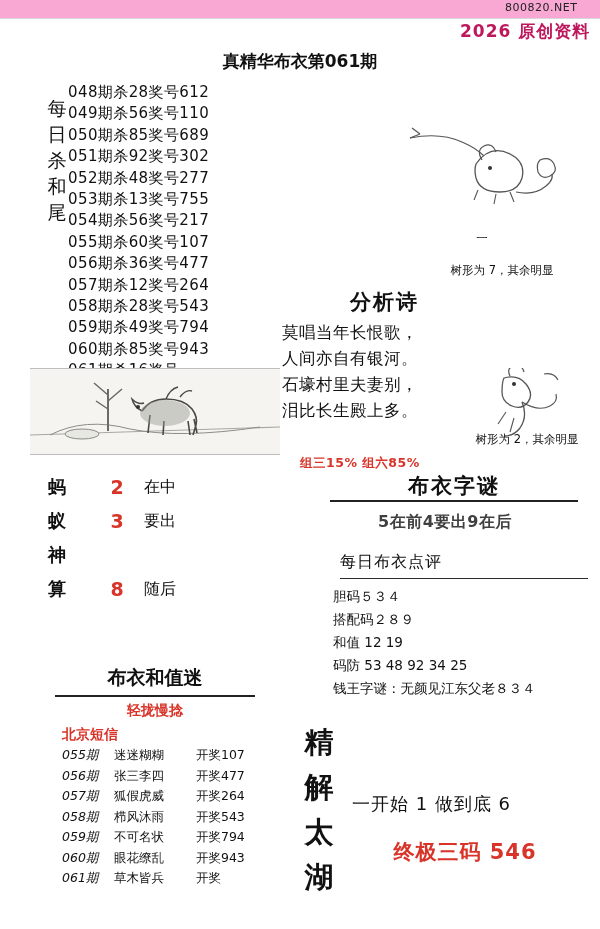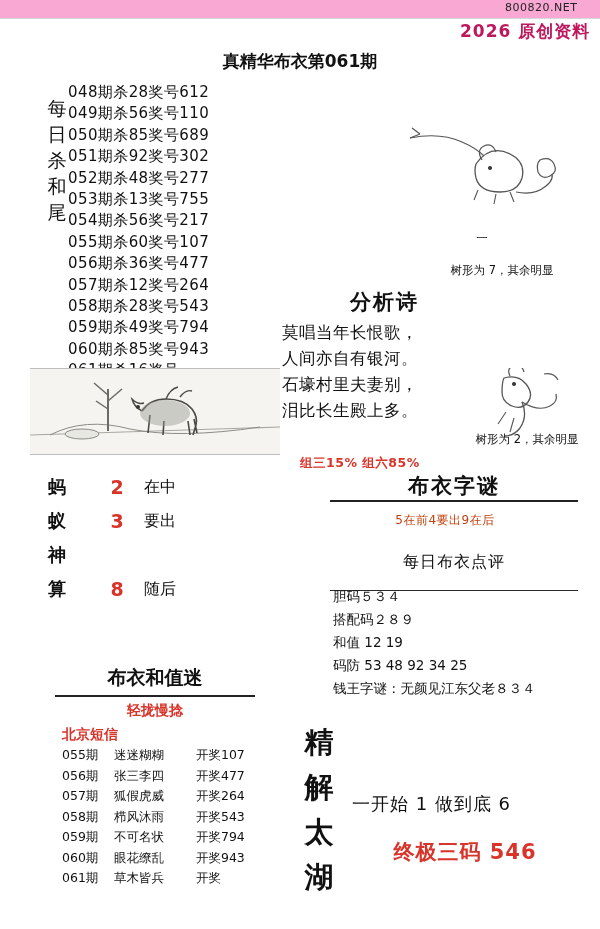--- a/index.html
+++ b/index.html
@@ -166,21 +166,21 @@
     top: 745px;
     left: 62px;
     width: 225px;
   }
   .bj-list .row {
     font-size: 12.5px;
     line-height: 20.5px;
     color: #111;
     white-space: nowrap;
   }
-  .bj-list .row .per { display:inline-block; width:48px; }
+  .bj-list .row .per { display:inline-block; width:48px;font-style:italic; }
   .bj-list .row .wd  { display:inline-block; width:78px; }
   .bj-list .row .pz  { display:inline-block; }
 
   
   .mouse1 {
     position: absolute;
     top: 120px;
     left: 390px;
     width: 190px;
     height: 100px;
@@ -266,36 +266,35 @@
     color: #111;
     border-bottom: 2px solid #222;
     letter-spacing: 2px;
   }
   .zimi-line {
     position: absolute;
     top: 512px;
     left: 300px;
     width: 290px;
     text-align: center;
-    font-size: 12px;
-    font-weight: normal;
-    color: #c2410c;
+    font-size: 16px;
+    font-weight: bold;
+    color: #404040;
     letter-spacing: 0.5px;
   }
 
   .review-title {
     position: absolute;
     top: 552px;
-    left: 330px;
+    left: 340px;
     width: 248px;
-    text-align: center;
     font-size: 16px;
     color: #111;
     border-bottom: 1px solid #2a2a2a;
-    padding-bottom: 17px;
+    padding-bottom: 5px;
     letter-spacing: 1px;
   }
   .review-list {
     position: absolute;
     top: 585px;
     left: 333px;
     width: 260px;
   }
   .review-list div {
     font-size: 13.5px;

